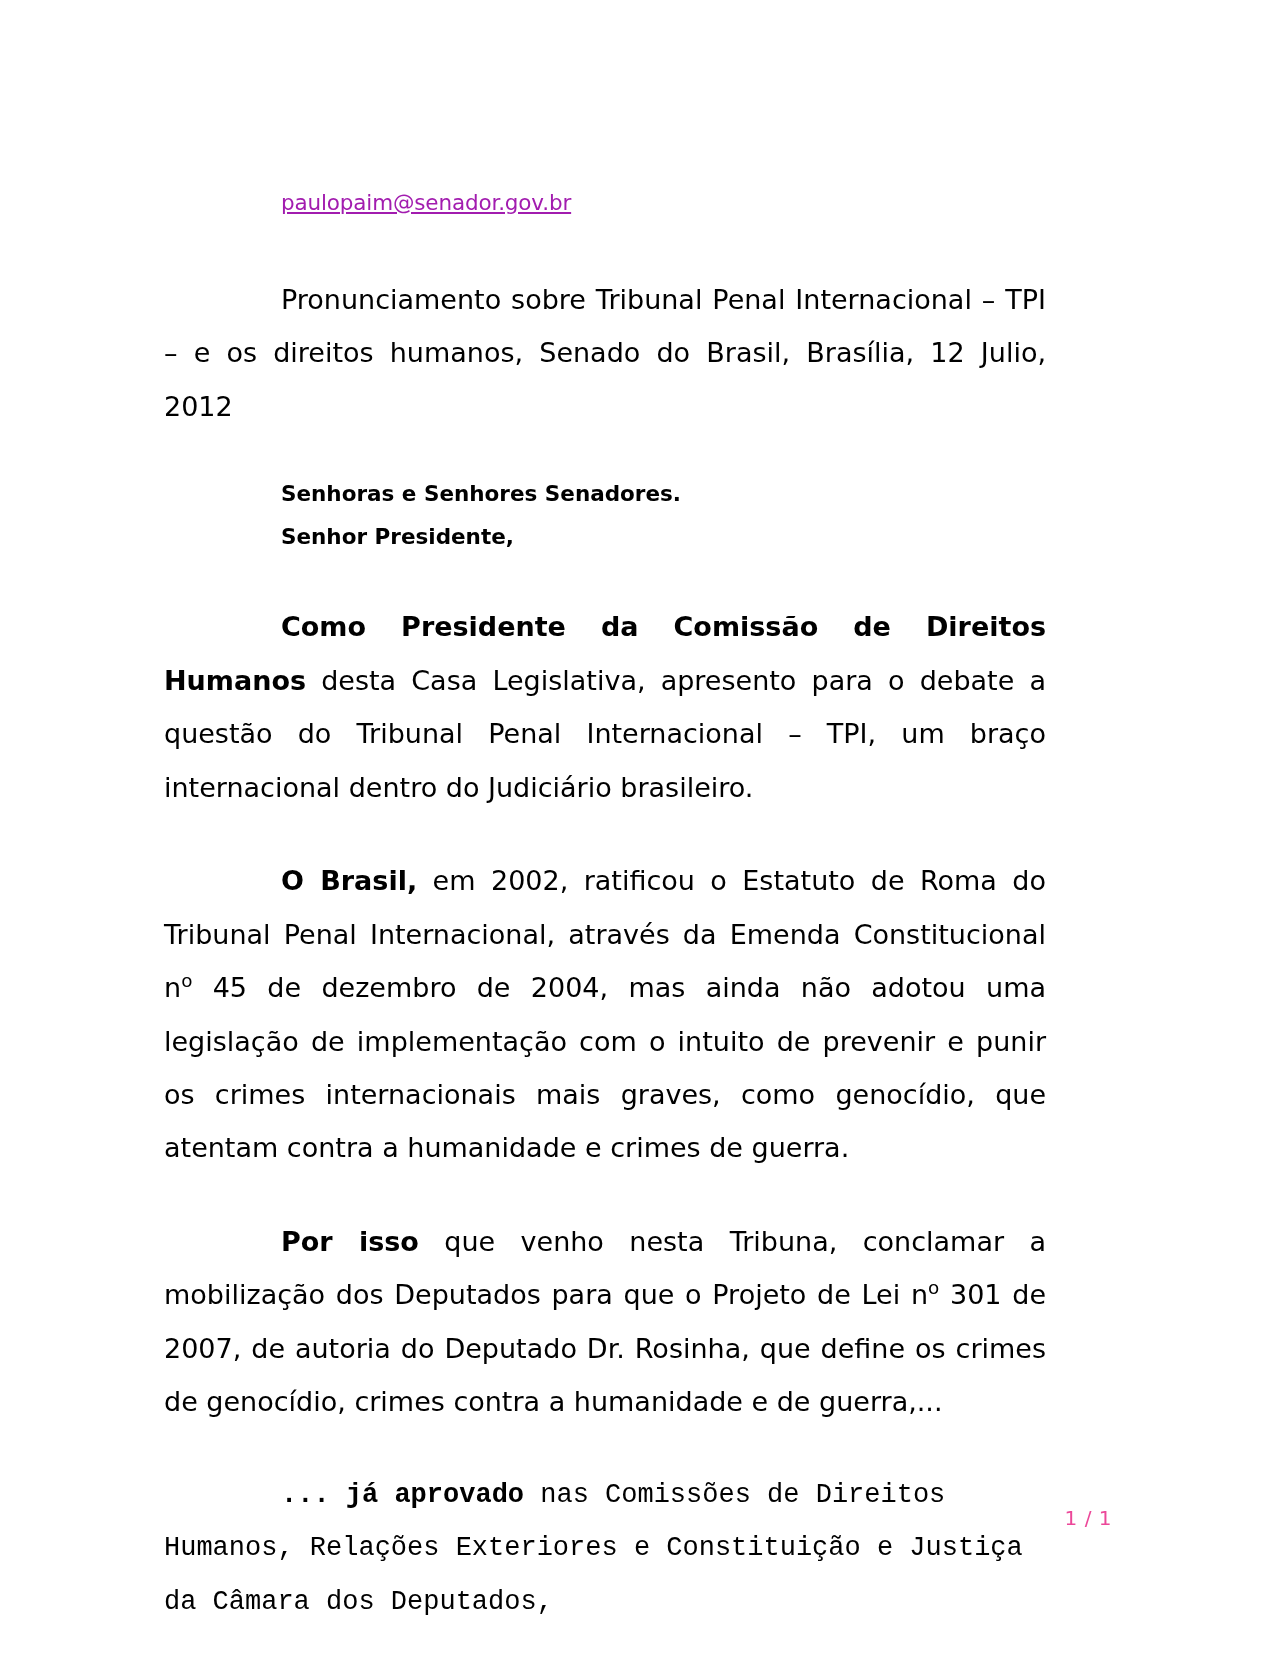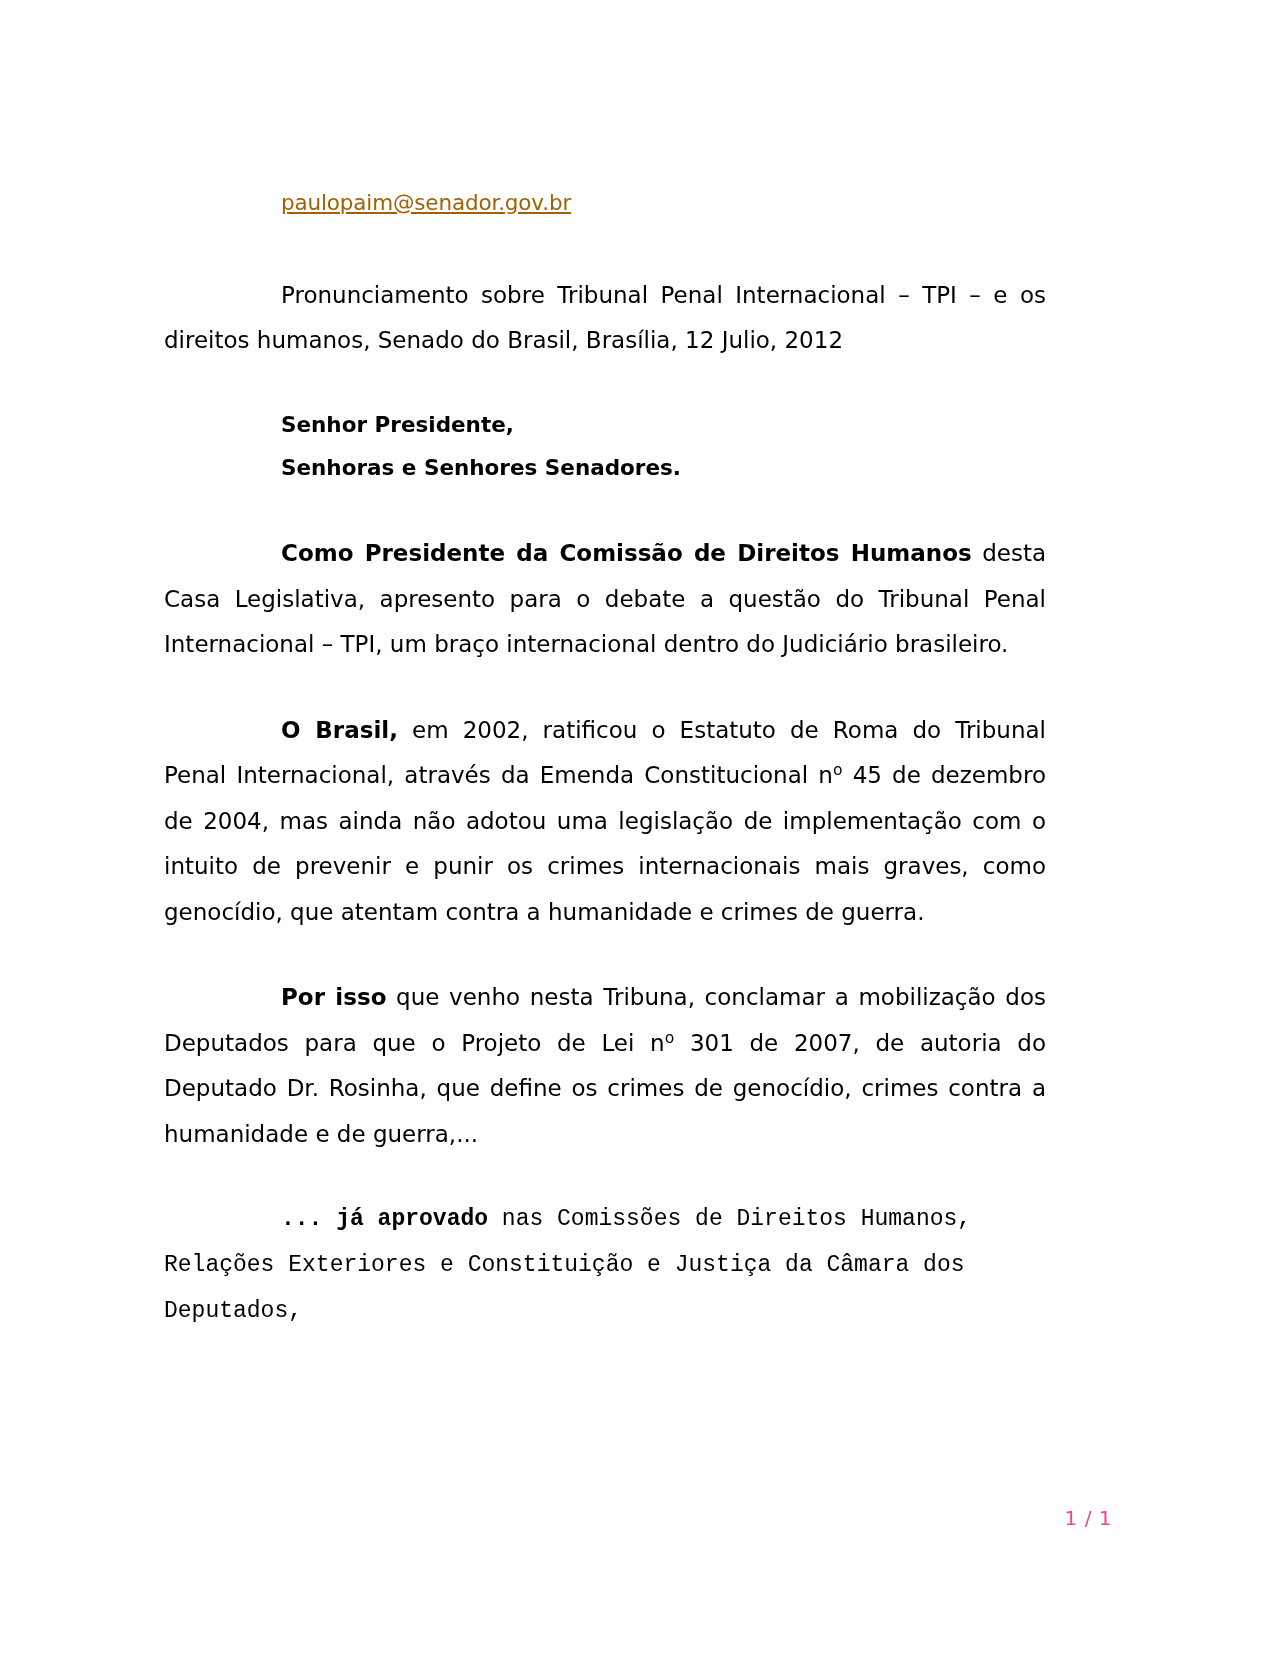--- a/index.html
+++ b/index.html
@@ -27,28 +27,28 @@
     top: 190px;
     width: 882px;
   }
   .email-line {
     margin: 0 0 56px 0;
     padding-left: 117px;
     font-size: 21.5px;
     line-height: 1.25;
   }
   .email-link {
-    color: #a16207;
+    color: #a21caf;
     text-decoration: underline;
     font-size: 21.5px;
     letter-spacing: -0.15px;
   }
   p.body-par {
     margin: 0 0 40px 0;
-    font-size: 23px;
+    font-size: 27px;
     line-height: 1.98;
     text-align: justify;
     text-indent: 117px;
     letter-spacing: 0px;
     word-spacing: 0px;
     hyphens: none;
   }
   p.body-par.last-short {
     text-align: left;
     font-family: Liberation Mono, monospace;
@@ -89,22 +89,22 @@
 
   <div class="content">
 
     <div class="email-line">
       <a class="email-link" href="#">paulopaim@senador.gov.br</a>
     </div>
 
     <p class="body-par">Pronunciamento sobre Tribunal Penal Internacional – TPI – e os direitos humanos, Senado do Brasil, Brasília, 12 Julio, 2012</p>
 
     <div class="salutation">
+      <span class="sal-line">Senhoras e Senhores Senadores.</span>
       <span class="sal-line">Senhor Presidente,</span>
-      <span class="sal-line">Senhoras e Senhores Senadores.</span>
     </div>
 
     <p class="body-par">
       <span class="lead">Como Presidente da Comissão de Direitos Humanos</span><span> desta Casa Legislativa, apresento para o debate a questão do Tribunal Penal Internacional – TPI, um braço internacional dentro do Judiciário brasileiro.</span>
     </p>
 
     <p class="body-par">
       <span class="lead">O Brasil,</span><span> em 2002, ratificou o Estatuto de Roma do Tribunal Penal Internacional, através da Emenda Constitucional n</span><sup class="ord">o</sup><span> 45 de dezembro de 2004, mas ainda não adotou uma legislação de implementação com o intuito de prevenir e punir os crimes internacionais mais graves, como genocídio, que atentam contra a humanidade e crimes de guerra.</span>
     </p>
 

